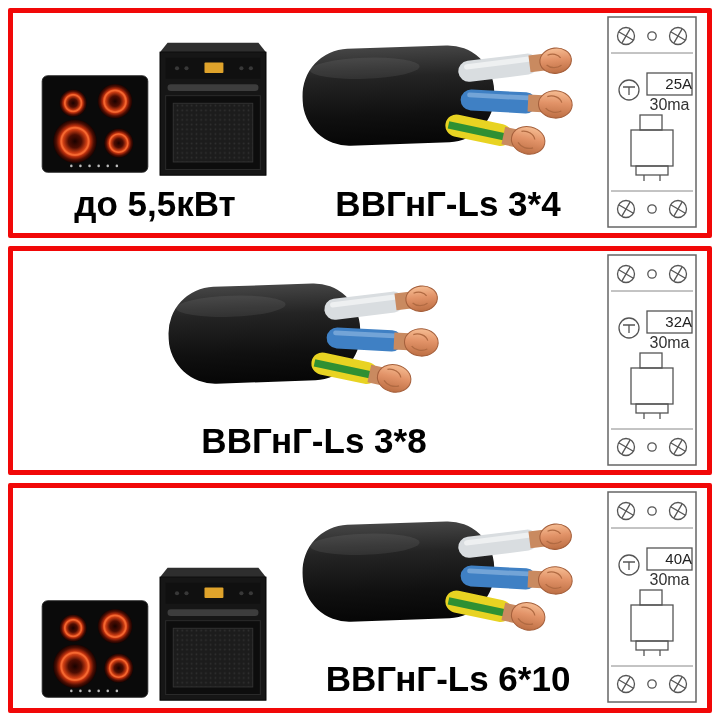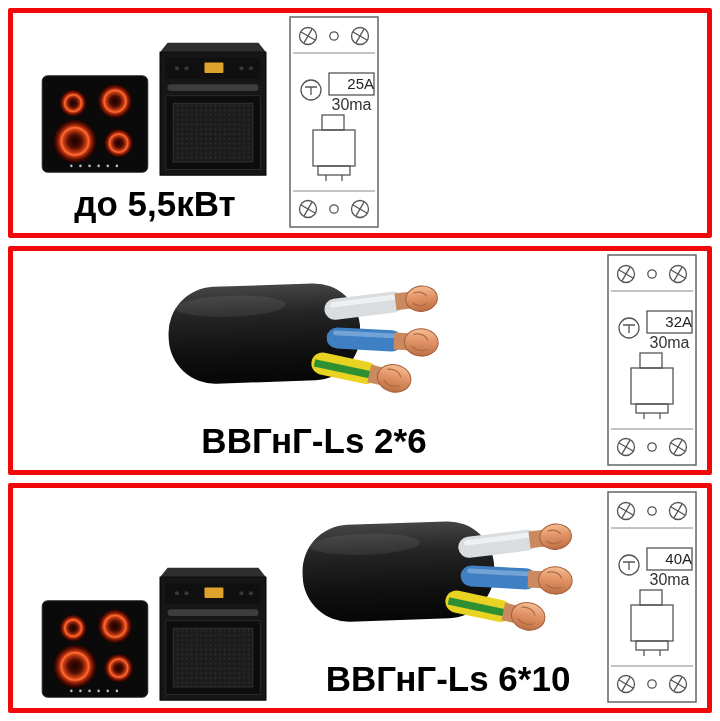--- a/index.html
+++ b/index.html
@@ -185,37 +185,45 @@
       <div class="imgs">
         <svg class="cooktop-svg" viewBox="0 0 120 112" width="110" height="102">
             <use href="#sym-cooktop"></use>
           </svg>
         <svg viewBox="0 0 120 150" width="114" height="142">
             <use href="#sym-oven"></use>
           </svg>
       </div>
       <div class="label">до 5,5кВт</div>
     </div>
+    <div class="col cablecol">
+      <div class="imgs">
+        <svg viewBox="0 0 280 150" width="300" height="158">
+            <use href="#sym-cable"></use>
+          </svg>
+      </div>
+      <div class="label">ВВГнГ-Ls 3*4</div>
+    </div>
     <div class="breakercol">
       <svg viewBox="0 0 90 212" width="90" height="212">
           <use href="#sym-breaker"></use>
         </svg>
       <div class="amp">25A</div>
       <div class="ma">30ma</div>
     </div>
   </div>
 
   <div class="row">
     <div class="col cablecol">
       <div class="imgs">
         <svg viewBox="0 0 280 150" width="300" height="158">
             <use href="#sym-cable"></use>
           </svg>
       </div>
-      <div class="label">ВВГнГ-Ls 2*6</div>
+      <div class="label">ВВГнГ-Ls 3*8</div>
     </div>
     <div class="breakercol">
       <svg viewBox="0 0 90 212" width="90" height="212">
           <use href="#sym-breaker"></use>
         </svg>
       <div class="amp">32A</div>
       <div class="ma">30ma</div>
     </div>
   </div>
 

